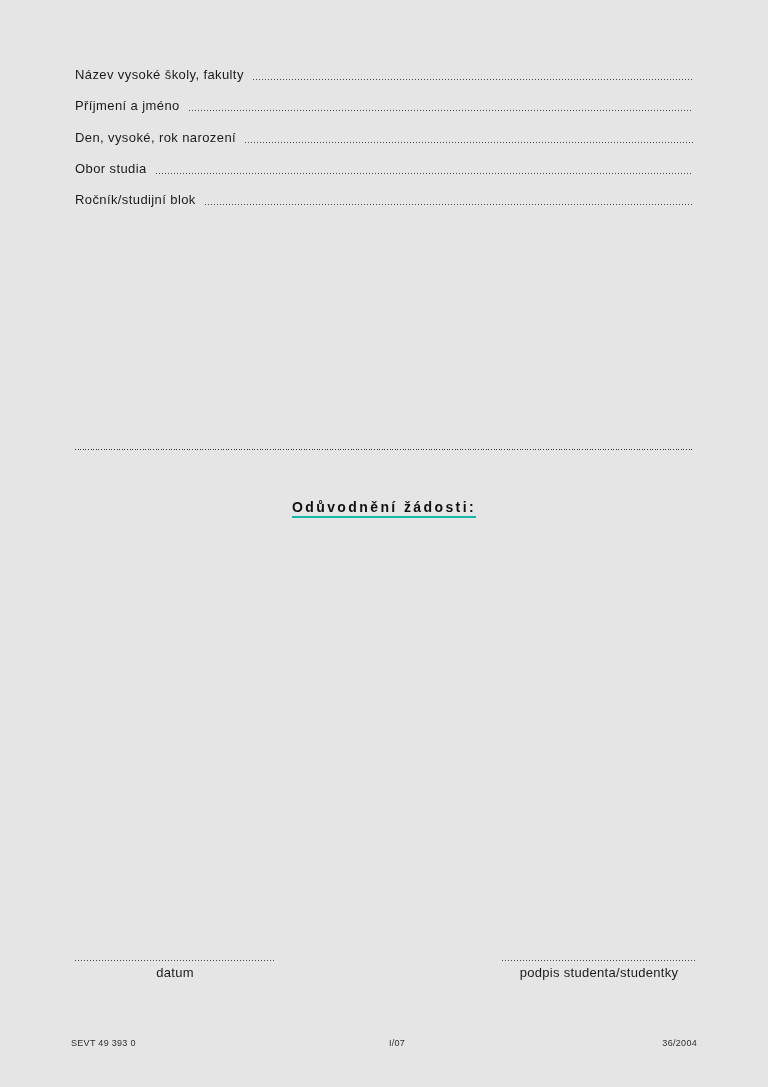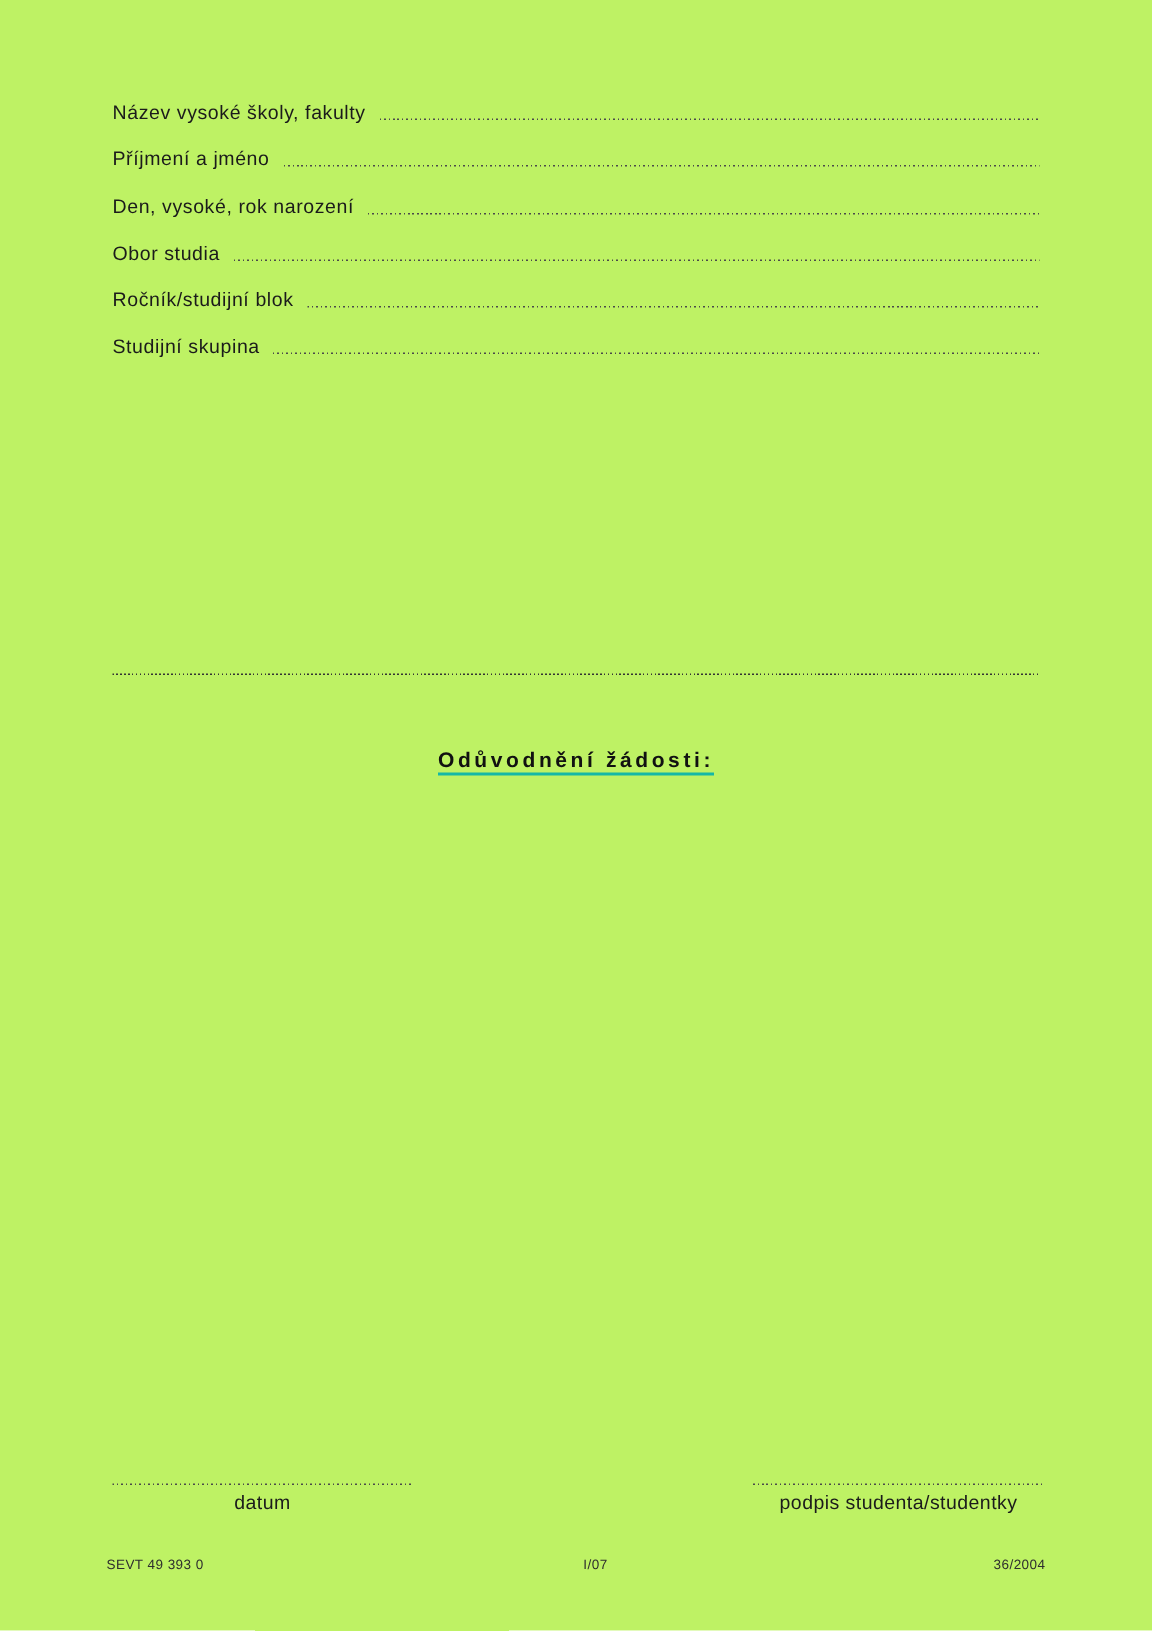--- a/index.html
+++ b/index.html
@@ -4,21 +4,21 @@
 <style>
   html, body {
     margin: 0;
     padding: 0;
     background: #ffffff;
   }
   .page {
     position: relative;
     width: 768px;
     height: 1087px;
-    background: #bef264;
+    background: #e5e5e5;
     font-family: "Liberation Sans", sans-serif;
     color: #1b1b1b;
     overflow: hidden;
   }
 
   
   .fields {
     position: absolute;
     left: 75px;
     right: 75px;
@@ -82,21 +82,21 @@
     font-weight: 700;
     letter-spacing: 2.4px;
     border-bottom: 2px solid #14b8a6;
     padding-bottom: 1px;
     color: #111;
   }
 
   
   .sig-block {
     position: absolute;
-    top: 989px;
+    top: 960px;
     text-align: center;
   }
   .sig-block.date    { left: 75px;  width: 200px; }
   .sig-block.signee  { left: 502px; width: 194px; }
   .sig-line {
     height: 1px;
     background: repeating-linear-gradient(90deg, #4a4a4a 0, #4a4a4a 1px, transparent 1px, transparent 3px);
   }
   .sig-label {
     margin-top: 4px;
@@ -137,24 +137,20 @@
       <span class="fill-line"></span>
     </div>
     <div class="field-row">
       <span class="field-label">Obor studia</span>
       <span class="fill-line"></span>
     </div>
     <div class="field-row">
       <span class="field-label">Ročník/studijní blok</span>
       <span class="fill-line"></span>
     </div>
-    <div class="field-row">
-      <span class="field-label">Studijní skupina</span>
-      <span class="fill-line"></span>
-    </div>
   </div>
 
 
   <div class="subject-line"></div>
 
   <div class="reason-wrap">
     <span class="reason-heading">Odůvodnění žádosti:</span>
   </div>
 
   <div class="sig-block date">

